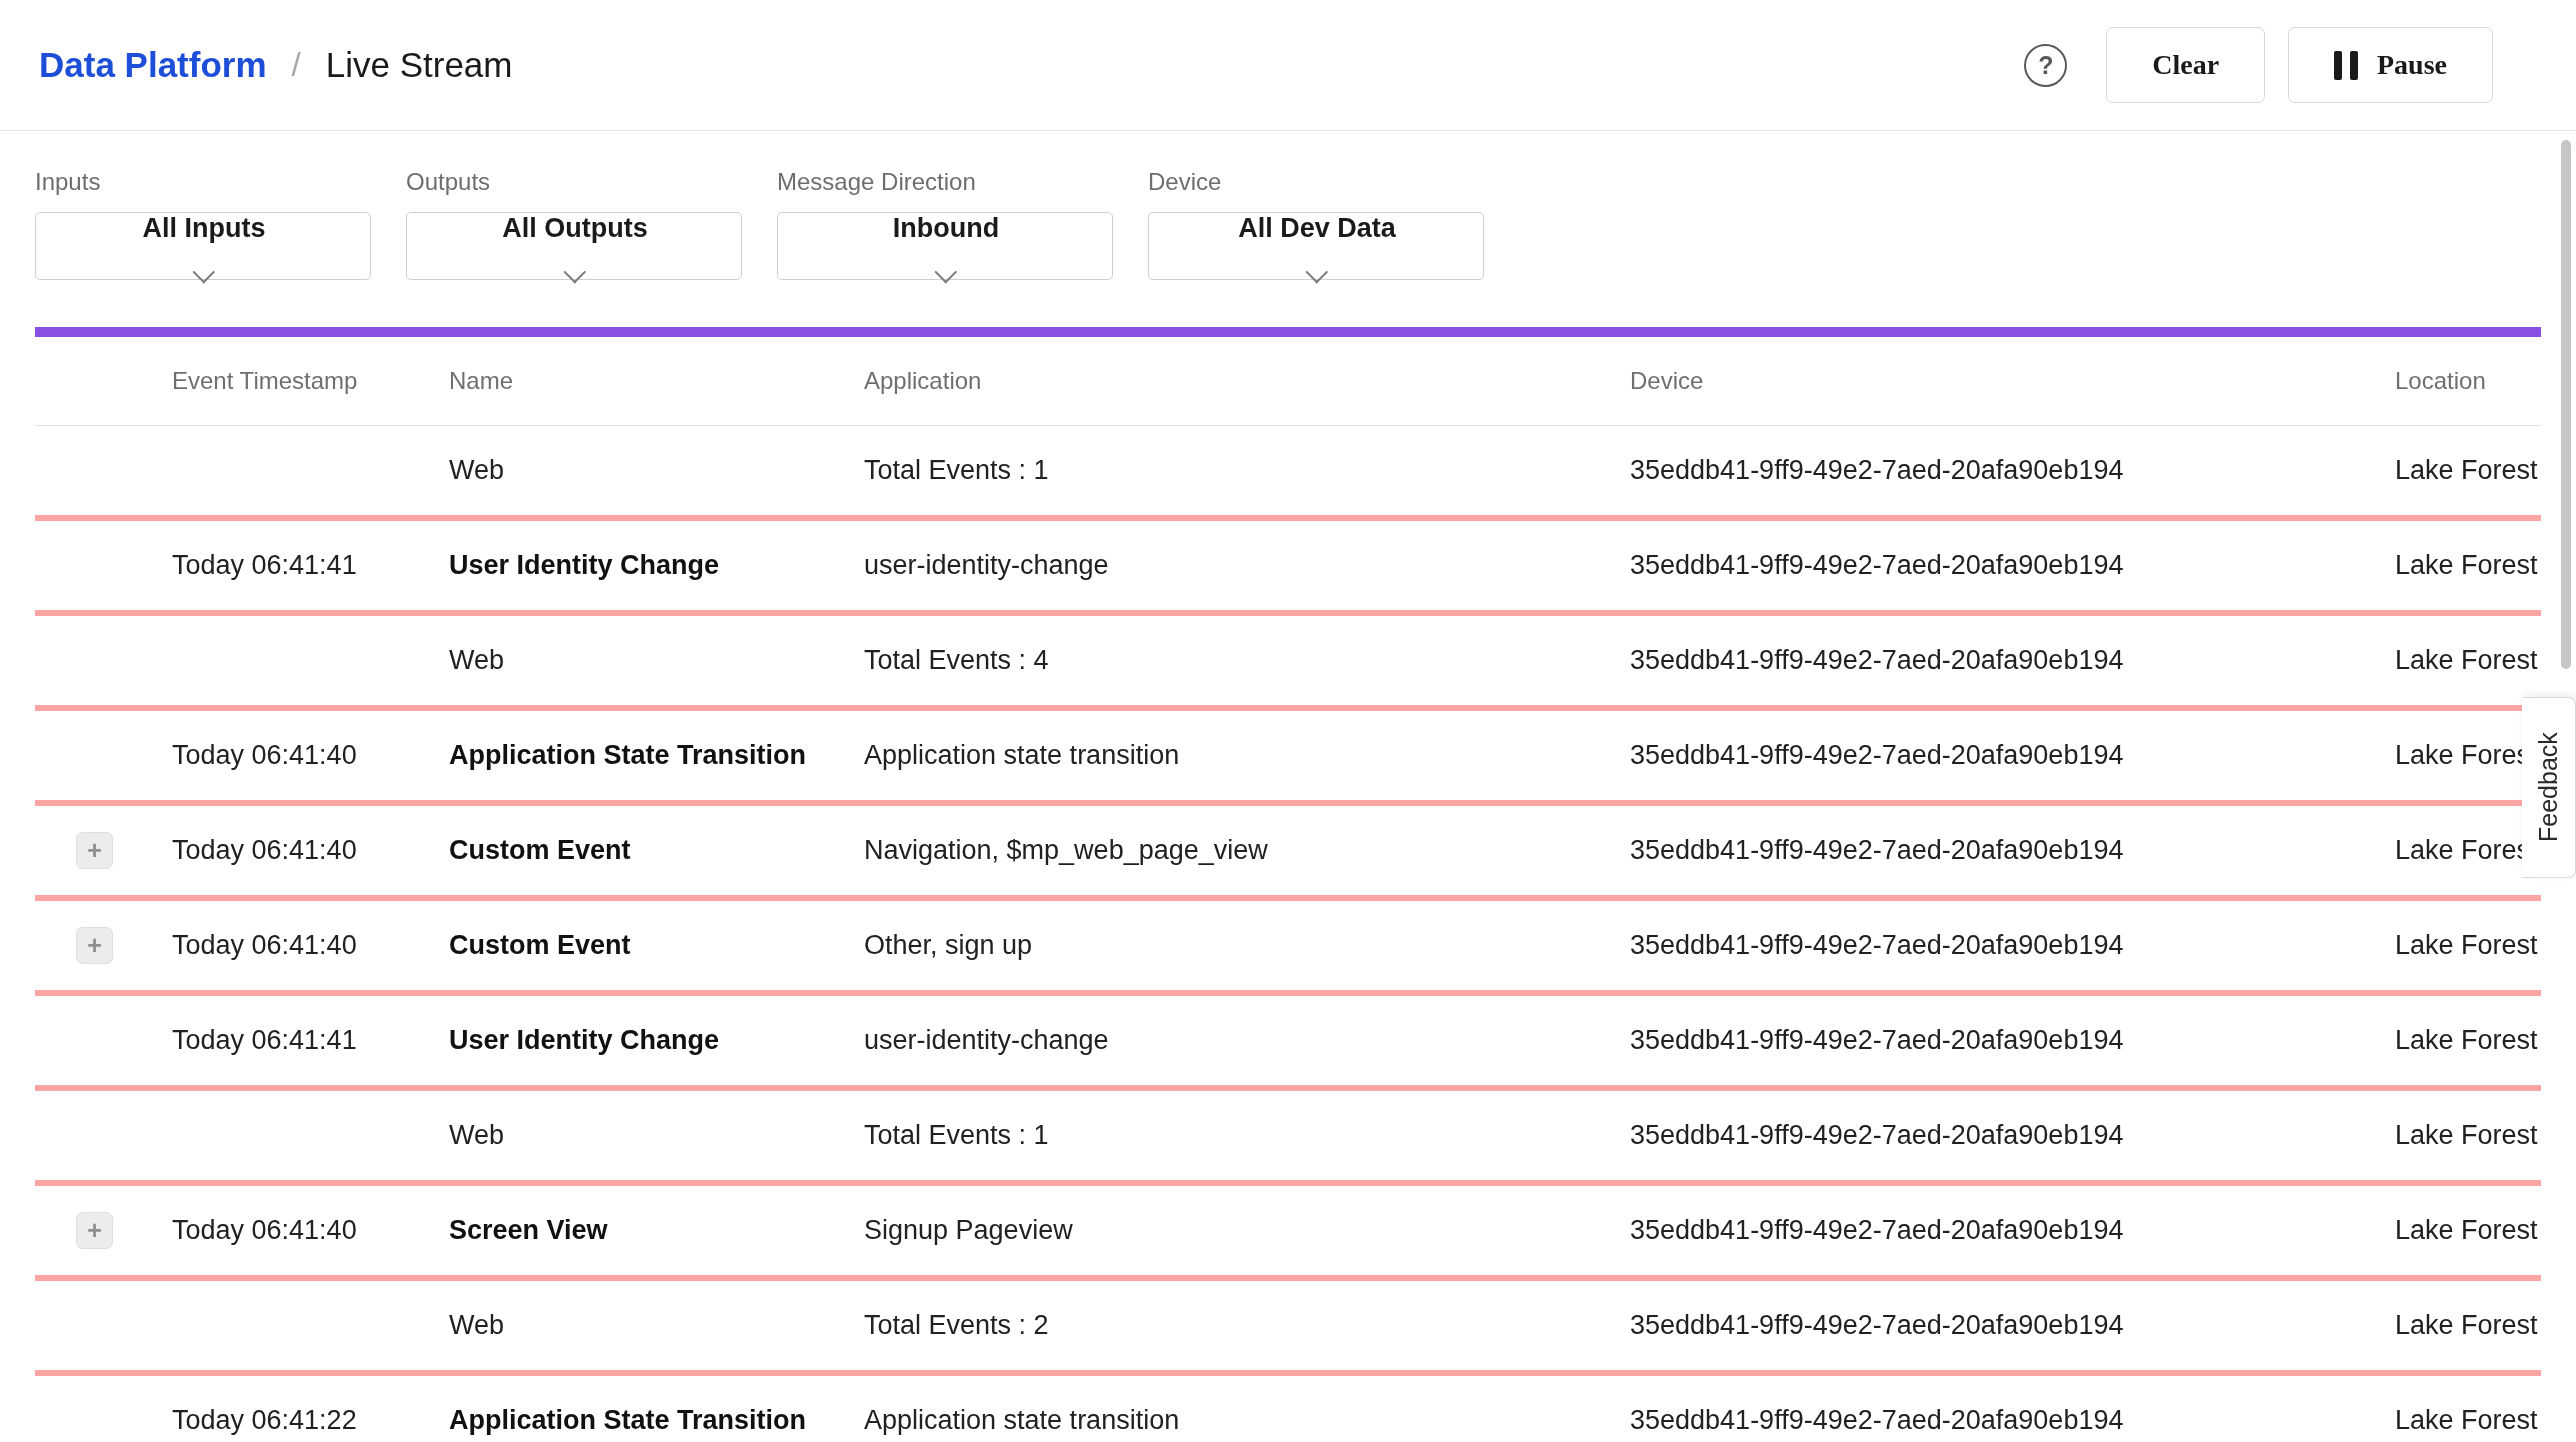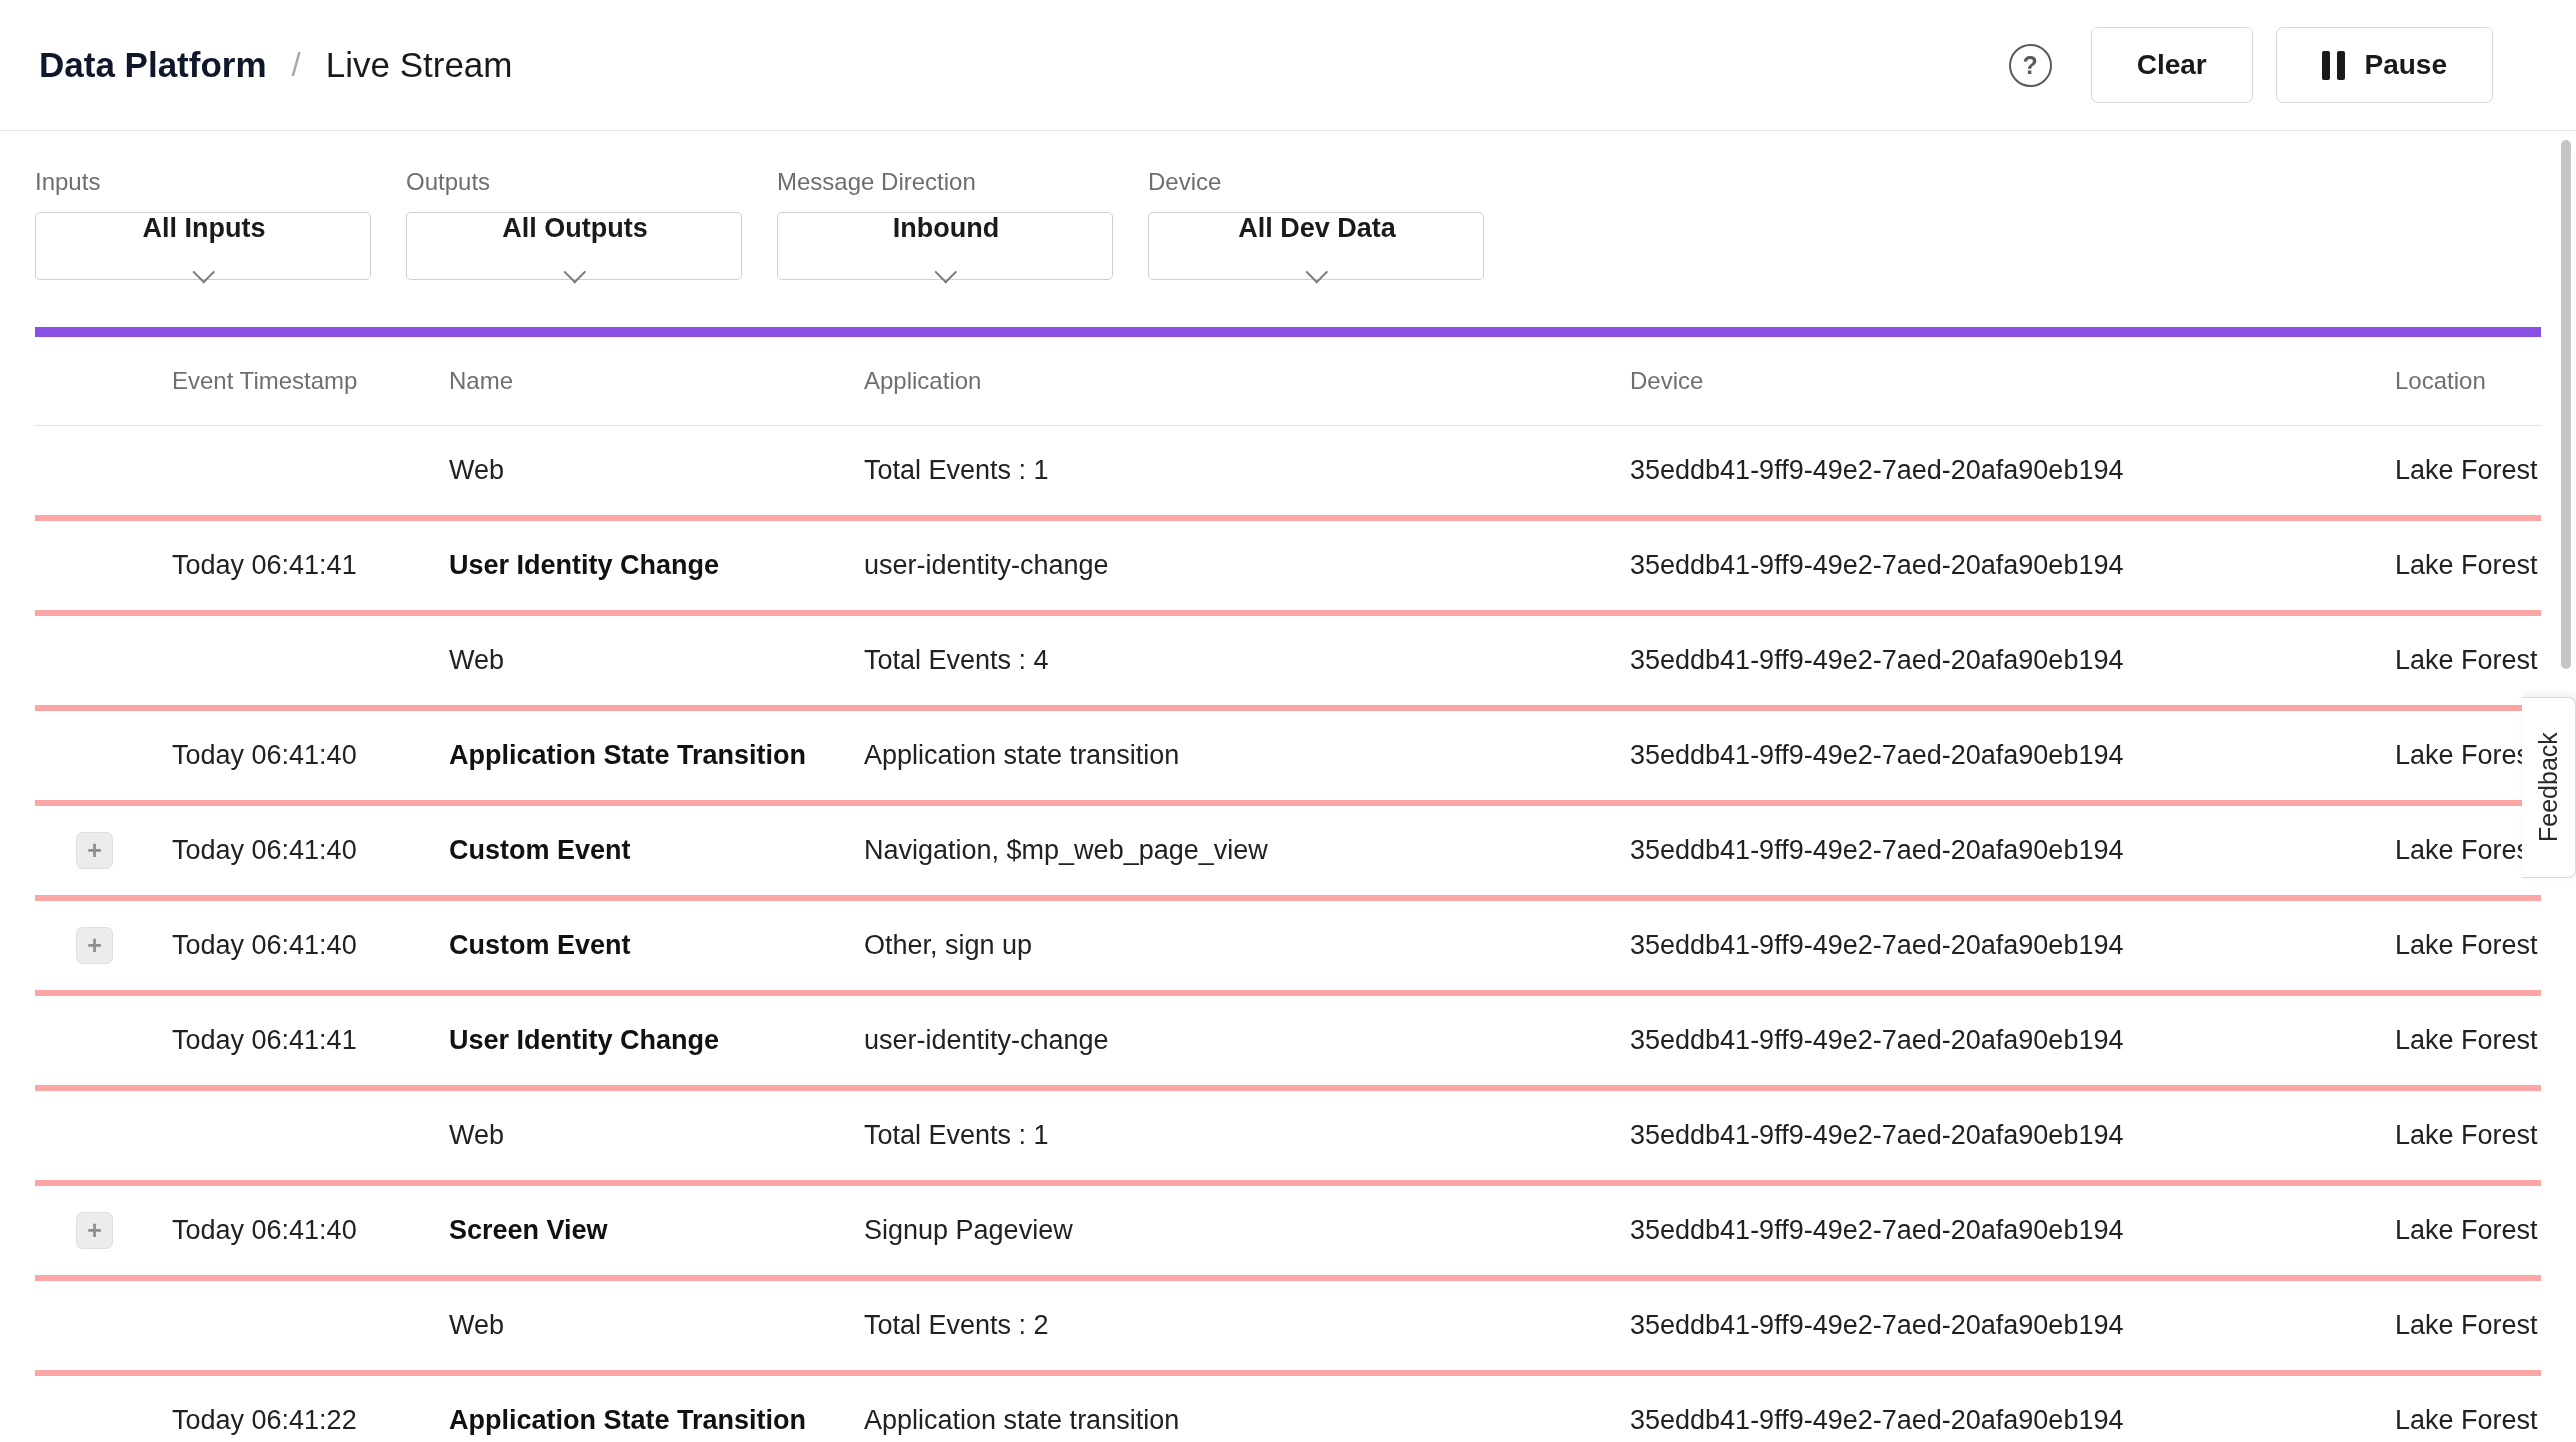--- a/index.html
+++ b/index.html
@@ -12,34 +12,34 @@
   }
 
   
   .topbar {
     height: 131px; display: flex; align-items: center;
     padding: 0 83px 0 39px;
     border-bottom: 1px solid #e6e6e6;
     background: #fff;
   }
   .breadcrumb { display: flex; align-items: center; gap: 25px; font-size: 35px; }
-  .crumb-root { font-weight: 700; color: #0f172a; }
+  .crumb-root { font-weight: 700; color: #1d4ed8; }
   .crumb-sep { color: #a8a8a8; font-size: 33px; }
   .crumb-current { font-weight: 400; color: #1a1a1a; }
   .topbar-right { margin-left: auto; display: flex; align-items: center; gap: 39px; }
   .help-circle {
     width: 43px; height: 43px; border: 2.9px solid #5a5a5a; border-radius: 50%;
     display: flex; align-items: center; justify-content: center;
     font-size: 25px; font-weight: 700; color: #5a5a5a; cursor: pointer;
   }
   .btn-group { display: flex; align-items: center; gap: 23px; }
   .btn {
     height: 76px; padding: 0 45px; background: #fff;
     border: 1px solid #d9d9d9; border-radius: 6.8px;
-    font-family: Liberation Sans, sans-serif;
+    font-family: Liberation Serif, serif;
     font-size: 28px; font-weight: 700; color: #1a1a1a;
     display: flex; align-items: center; gap: 19.4px; cursor: pointer;
   }
   .pause-bars { display: inline-flex; gap: 7.8px; }
   .pause-bars i { display: block; width: 7.8px; height: 29px; background: #1a1a1a; border-radius: 1.9px; }
 
   
   .filters { display: flex; gap: 35px; padding: 37px 0 0 35px; }
   .filter-label { font-size: 24px; color: #6e6e6e; margin-bottom: 16px; }
   .select {

